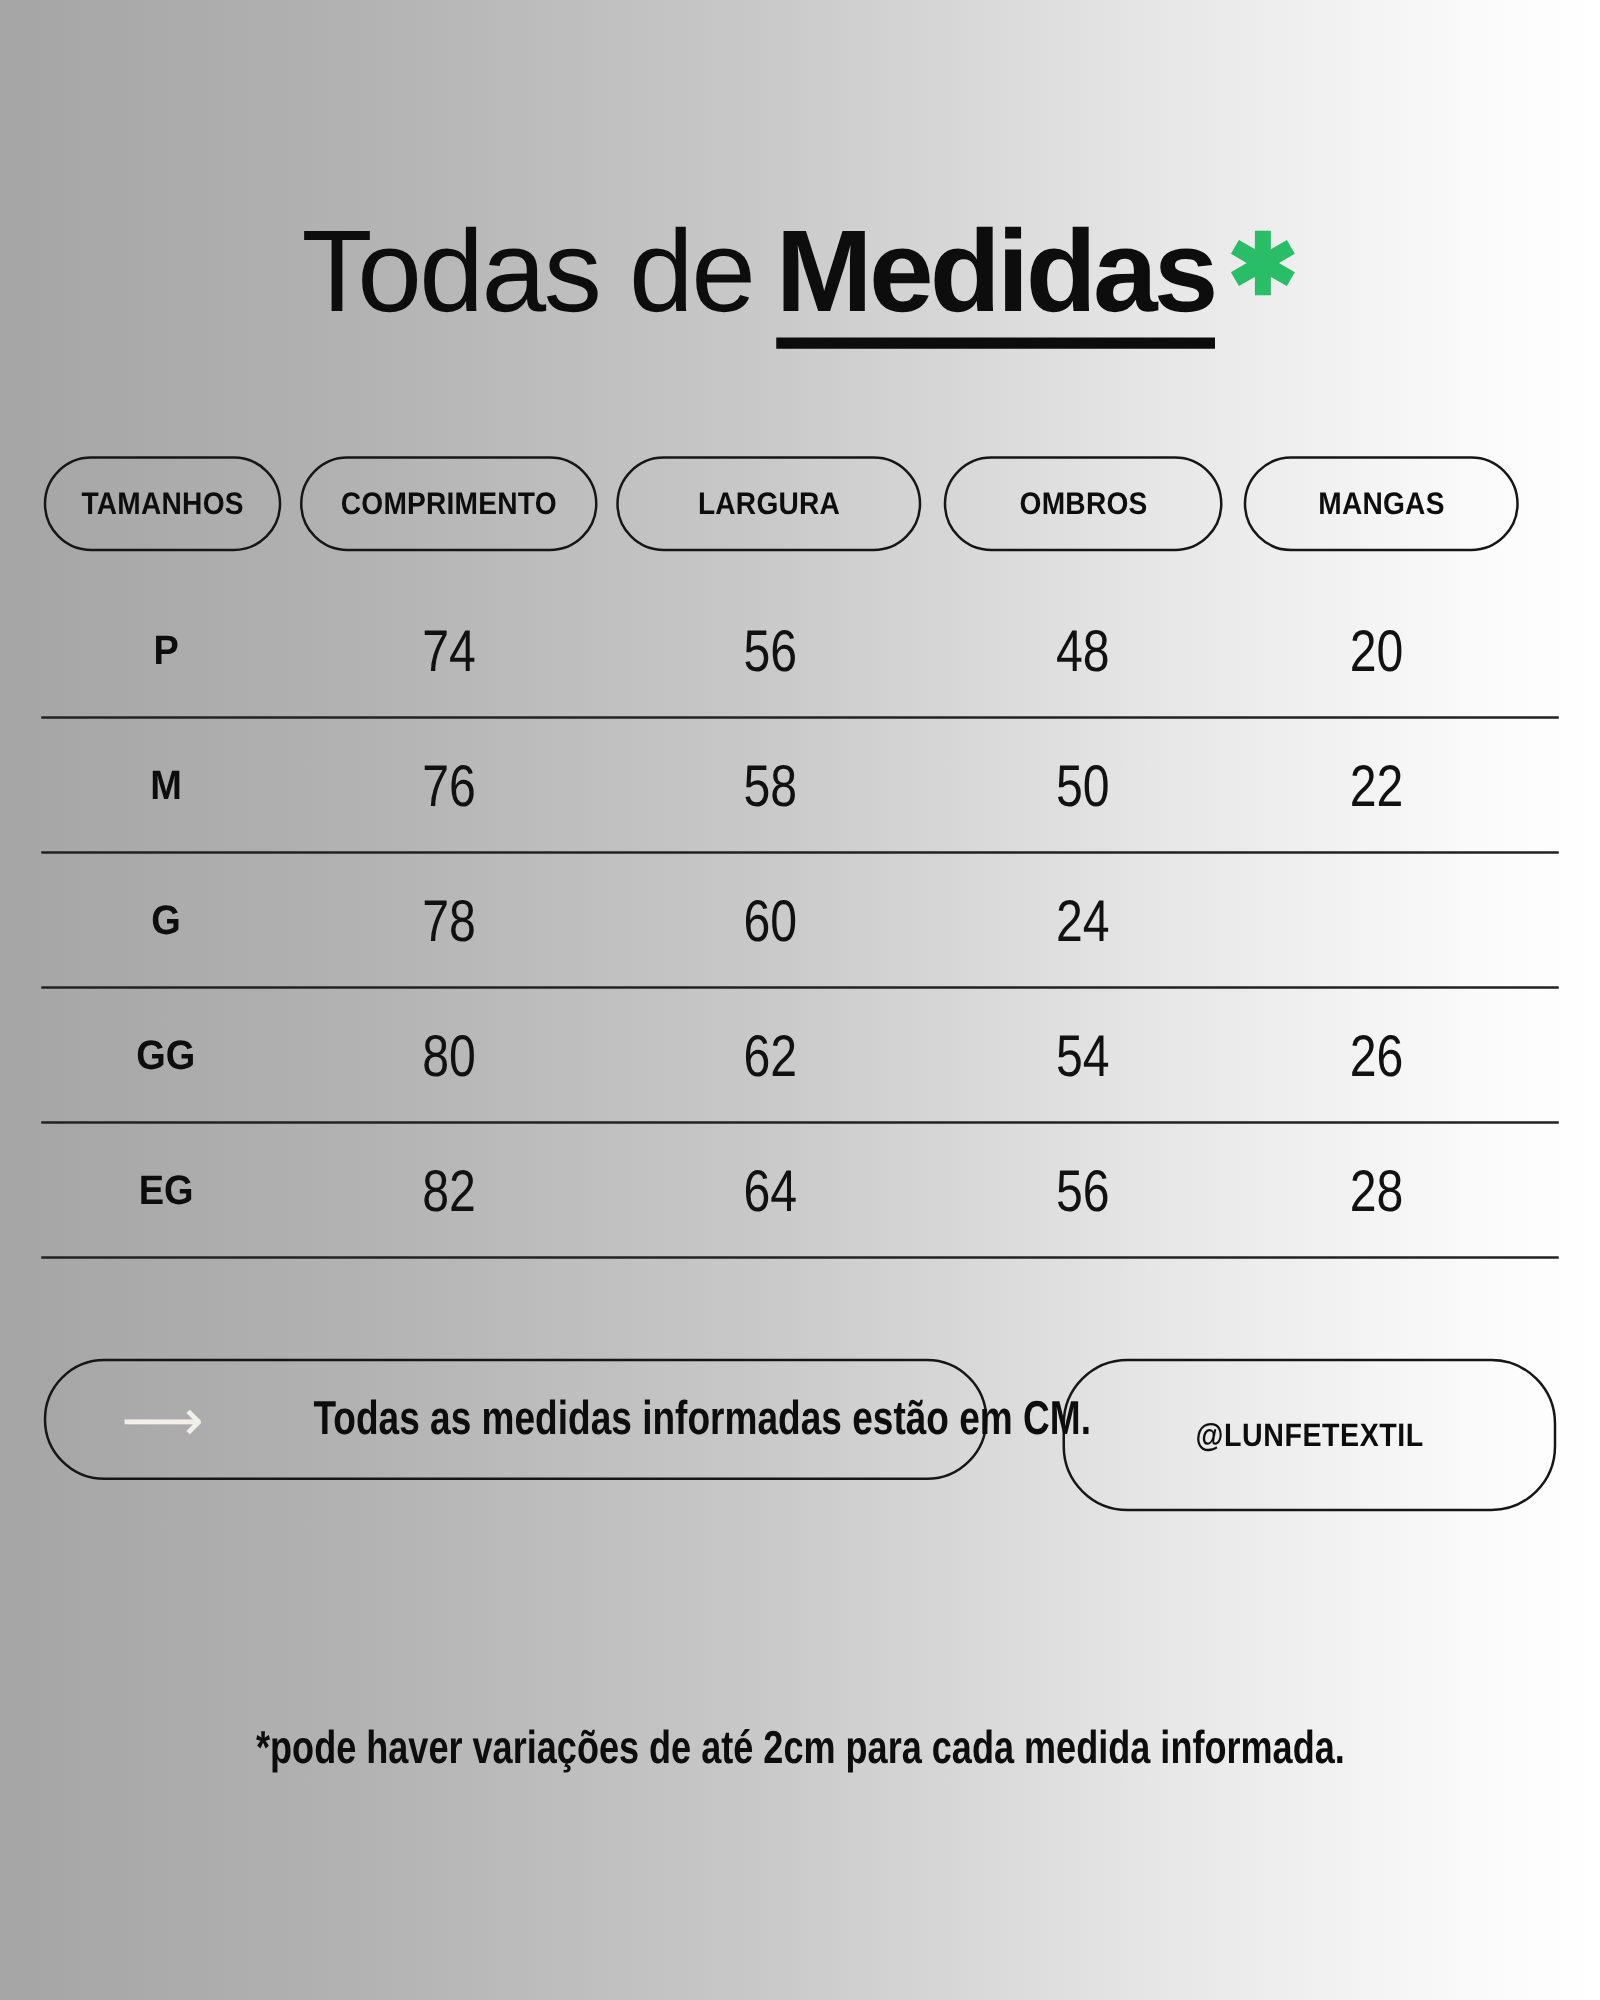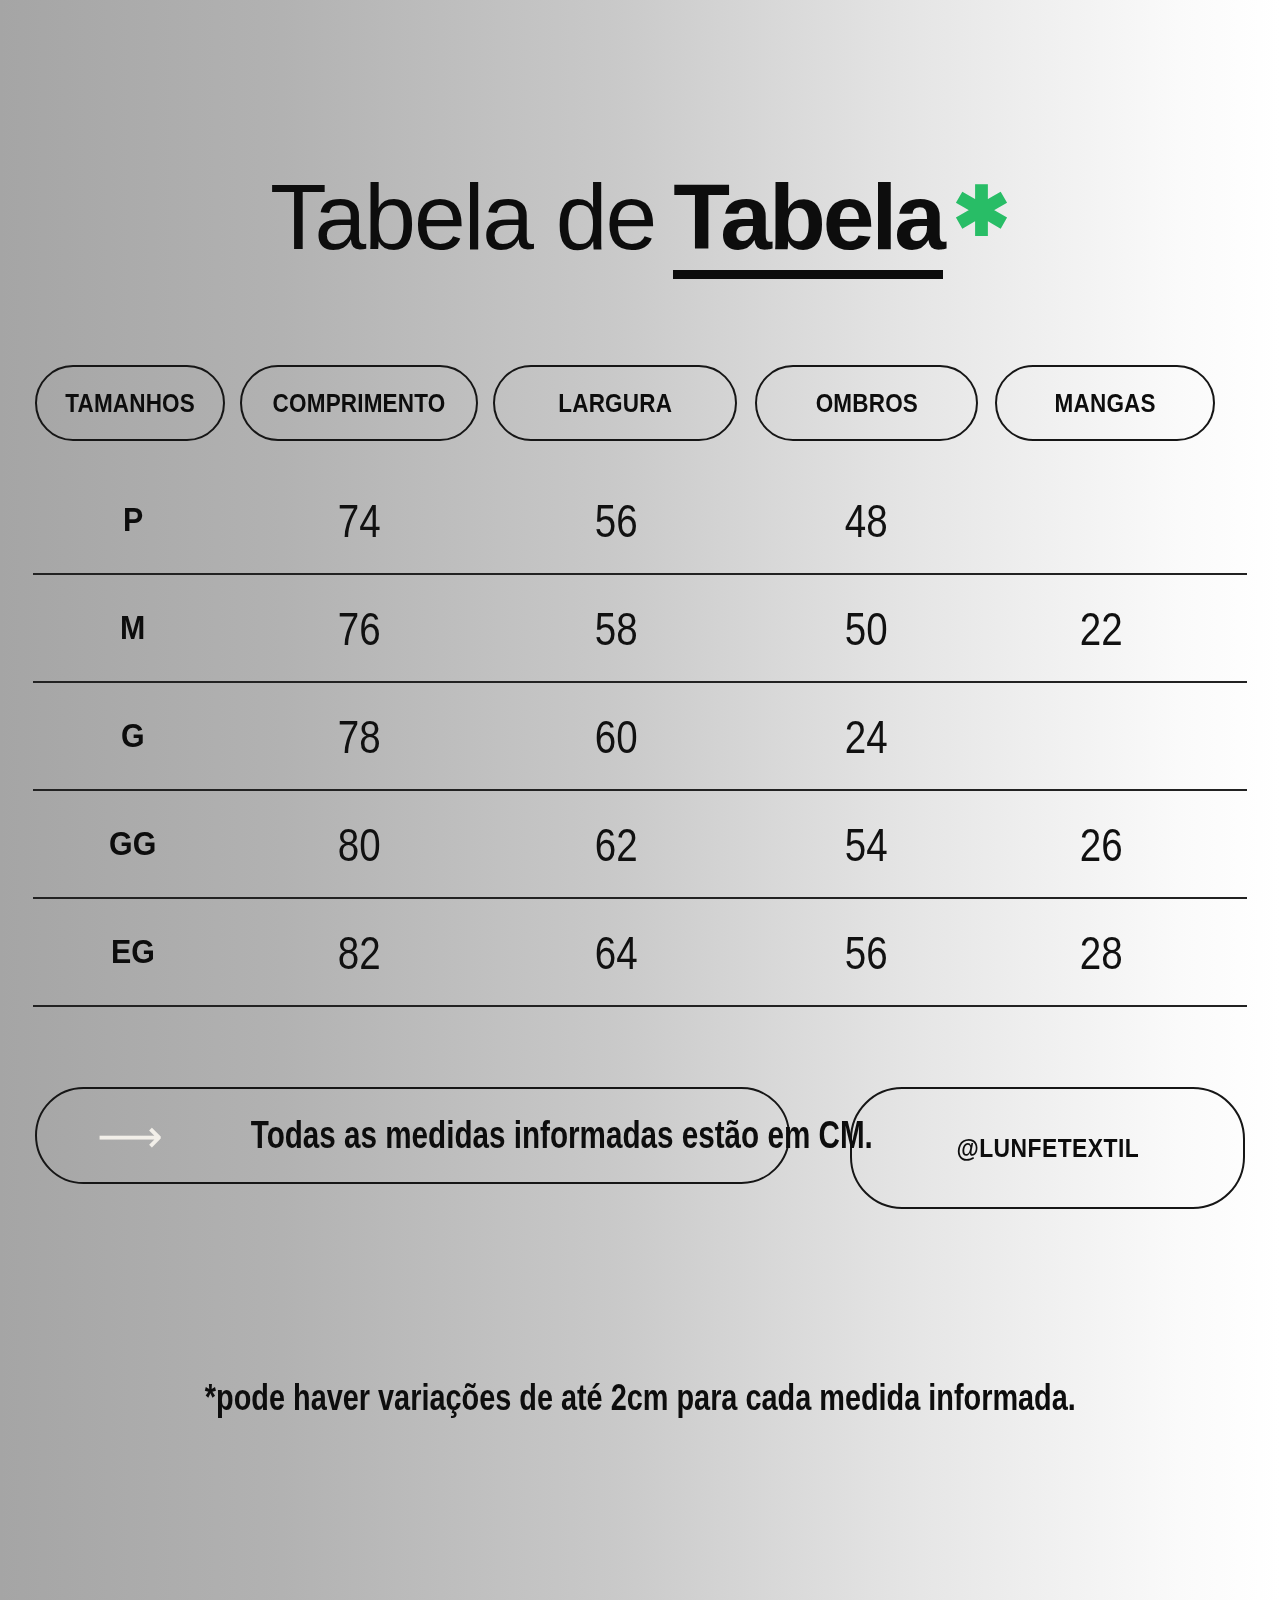--- a/index.html
+++ b/index.html
@@ -138,21 +138,21 @@
     font-weight: 700;
     font-size: 37px;
     white-space: nowrap;
   }
   .disclaimer .cond { display: inline-block; transform: scaleX(0.78); white-space: nowrap; }
 </style>
 </head>
 <body>
 
 <div class="title">
-  <span class="title-regular">Tabela de</span><span class="title-bold">Tabela</span><span class="title-asterisk">✱</span>
+  <span class="title-regular">Todas de</span><span class="title-bold">Medidas</span><span class="title-asterisk">✱</span>
 </div>
 
 <div class="pill-row">
   <div class="pill pill-1">
       <span class="cond">TAMANHOS</span>
     </div>
   <div class="pill pill-2">
       <span class="cond">COMPRIMENTO</span>
     </div>
   <div class="pill pill-3">
@@ -166,20 +166,21 @@
     </div>
 </div>
 
 <div class="table">
 
   <div class="t-row">
     <div class="t-cell"><span class="size-label">P</span></div>
     <div class="t-cell"><span class="num">74</span></div>
     <div class="t-cell"><span class="num">56</span></div>
     <div class="t-cell"><span class="num">48</span></div>
+    <div class="t-cell"><span class="num">20</span></div>
   </div>
 
   <div class="t-row">
     <div class="t-cell"><span class="size-label">M</span></div>
     <div class="t-cell"><span class="num">76</span></div>
     <div class="t-cell"><span class="num">58</span></div>
     <div class="t-cell"><span class="num">50</span></div>
     <div class="t-cell"><span class="num">22</span></div>
   </div>
 

